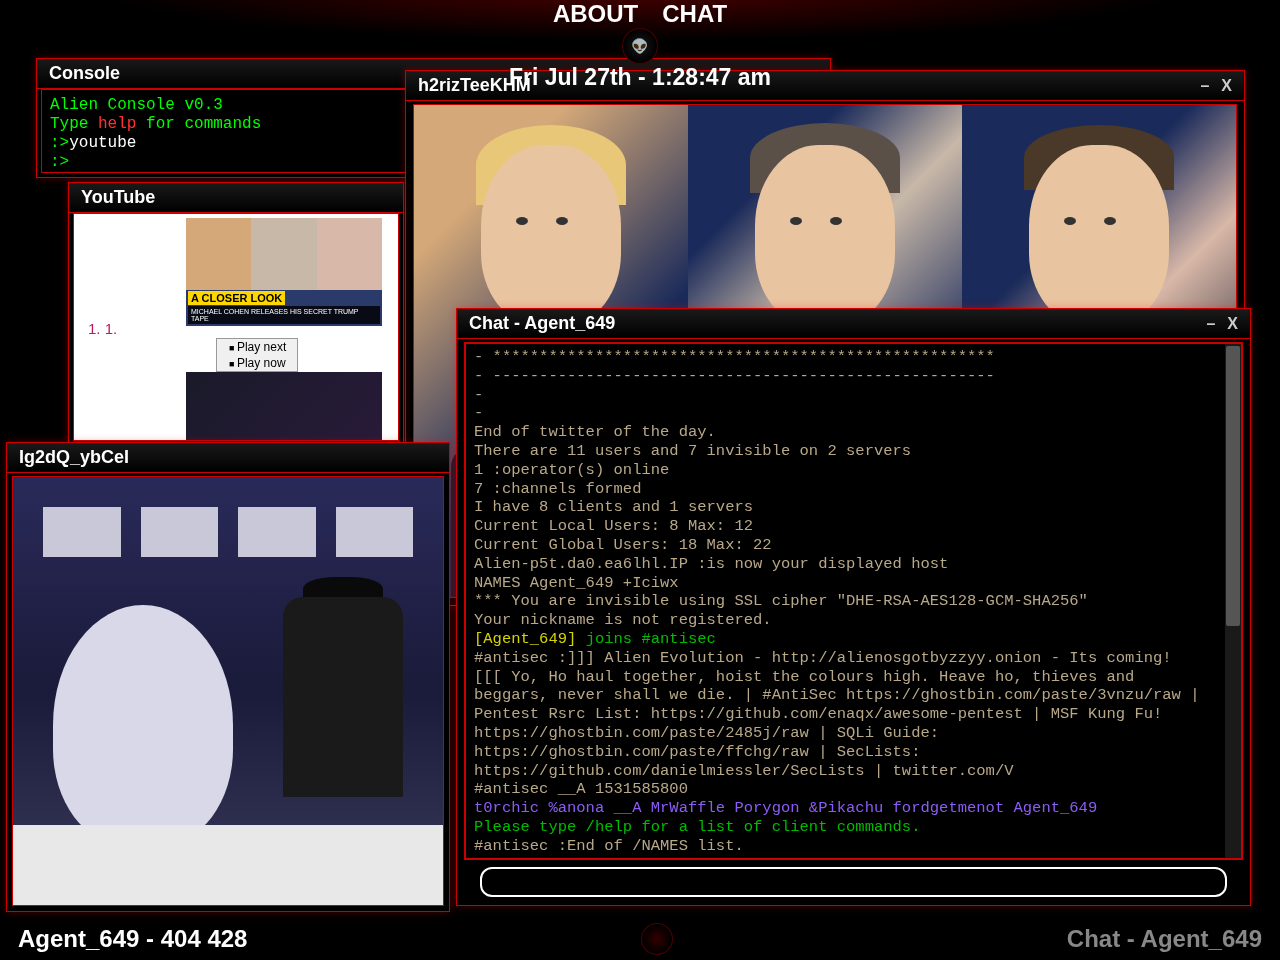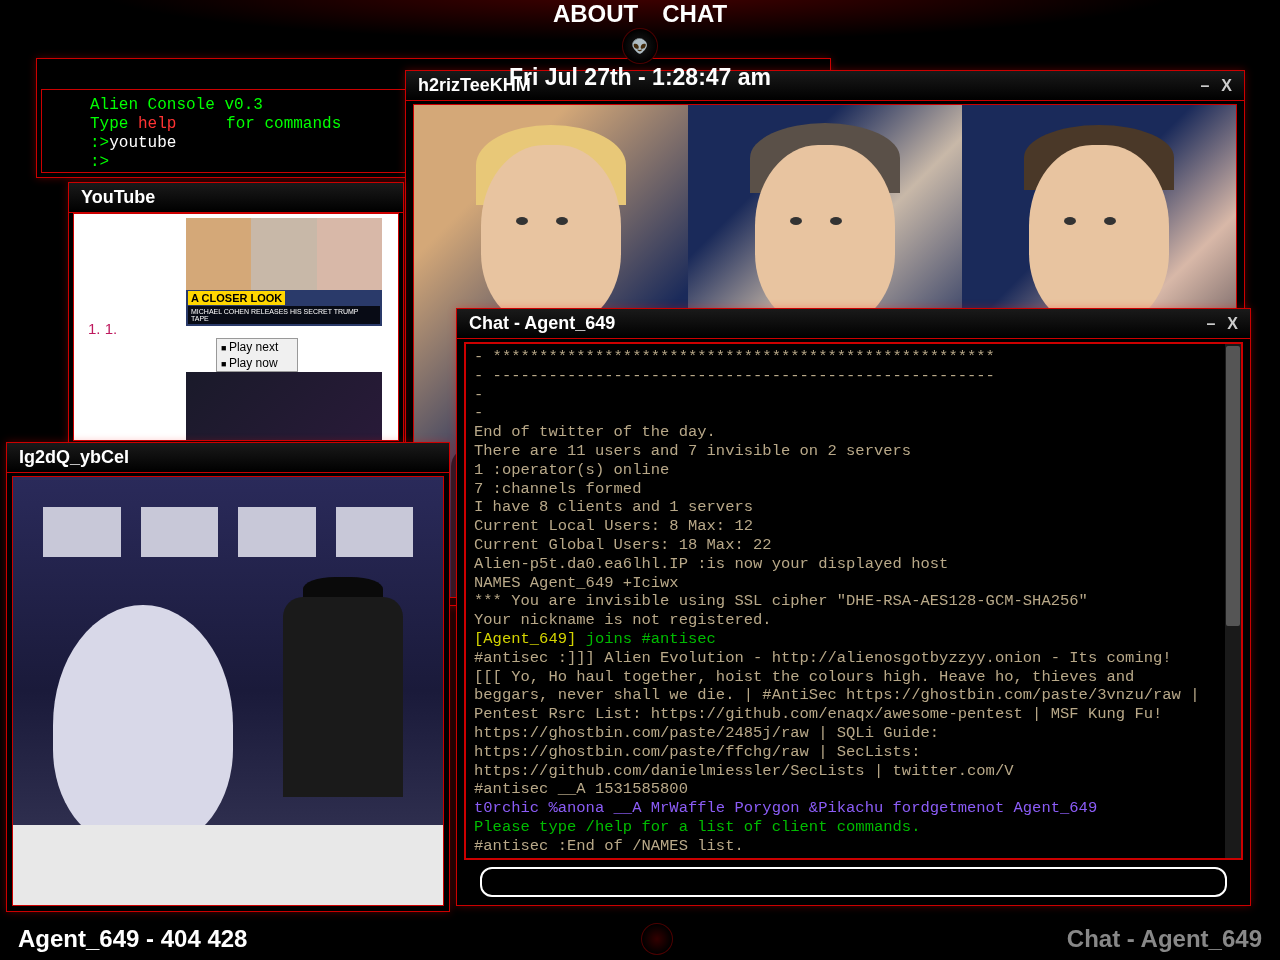--- a/index.html
+++ b/index.html
@@ -82,35 +82,35 @@
 
 #console-win { top: 58px; left: 36px; width: 795px; height: 120px; z-index: 1; }
 #console-win .win-body {
   padding: 6px 8px;
   font-family: 'Courier New', monospace;
   font-size: 16px;
   line-height: 19px;
   color: #0f0;
   overflow: hidden;
 }
-.c-green { color: #0f0; margin-left: 40px; }
+.c-green { color: #0f0; }
 .c-red { color: #f33; }
 .c-white { color: #fff; }
 
 
 #youtube-win { top: 182px; left: 68px; width: 336px; height: 264px; z-index: 3; }
 #youtube-win .win-body { background: #fff; color: #000; padding: 4px; overflow: hidden; }
 .yt-nums { position:absolute; top:106px; left:14px; font-size:15px; color:#be185d; }
 .yt-thumb1 { position:absolute; top:4px; left:112px; width:196px; height:108px; background:#2a3a6a; }
 .yt-overlay { position:absolute; bottom:2px; left:2px; right:2px;margin-top:8px; }
 .yt-closer { background:#ffd700; color:#000; font-weight:bold; font-size:11px; padding:1px 3px; display:inline-block; }
 .yt-sub { background:rgba(0,0,0,0.8); color:#fff; font-size:7px; padding:2px 3px; }
 .yt-heads { position:absolute; top:0; left:0; right:0; height:72px; display:flex; }
 .yt-heads div { flex:1; }
-.yt-menu { position:absolute; top:124px; left:142px; width:82px; background:#f0f0f0; border:1px solid #999; font-size:12px; color:#000; }
+.yt-menu { position:absolute; top:124px; left:142px; width:82px; background:#f0f0f0; border:1px solid #999; font-size:12px; color:#000;padding-left:8px; }
 .yt-menu div { padding:1px 4px; }
 .yt-menu div::before { content:"■ "; font-size:9px; }
 .yt-thumb2 { position:absolute; top:158px; left:112px; width:196px; height:100px; background:linear-gradient(135deg,#1a1a2a 0%, #2a1a3a 100%); }
 
 
 #video-win { top: 70px; left: 405px; width: 840px; height: 536px; z-index: 2; }
 #video-win .win-body { background: #1a2a4a; top:33px; left:7px; right:7px; bottom:7px; }
 .vid-bg {
   width:100%; height:100%;
   background: linear-gradient(to bottom, #1a2a5a 0%, #0a1a3a 100%);
@@ -177,20 +177,23 @@
     <span>ABOUT</span>
     <span>CHAT</span>
   </div>
   <div class="topbar-center">
     <div class="alien-badge">👽</div>
   </div>
   <div class="topbar-right">Fri Jul 27th - 1:28:47 am</div>
 </div>
 
 <div class="win" id="console-win">
+  <div class="win-title">
+    <span>Console</span>
+  </div>
   <div class="win-body">
     <div><span class="c-green">Alien Console v0.3</span></div>
     <div>
       <span class="c-green">Type </span><span class="c-red">help</span><span class="c-green"> for commands</span>
     </div>
     <div>
       <span class="c-green">:&gt;</span><span class="c-white">youtube</span>
     </div>
     <div><span class="c-green">:&gt;</span></div>
   </div>

